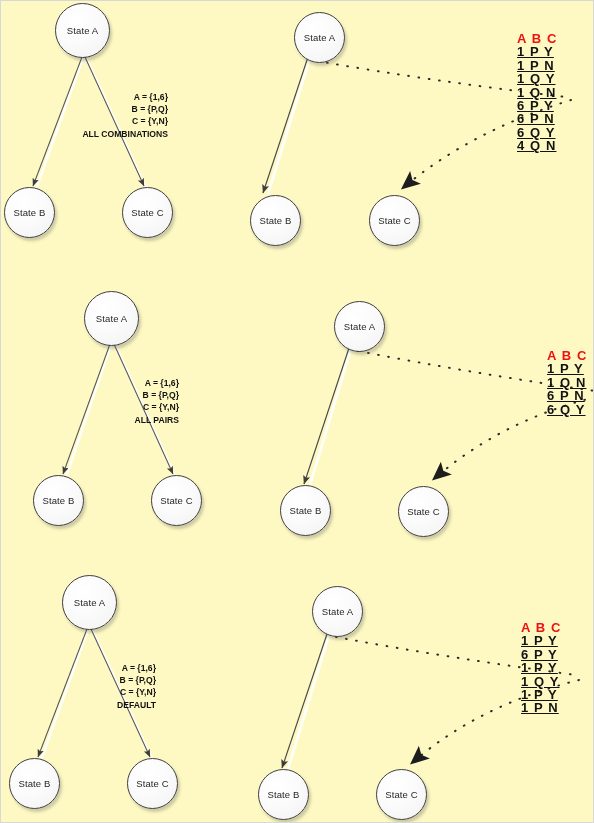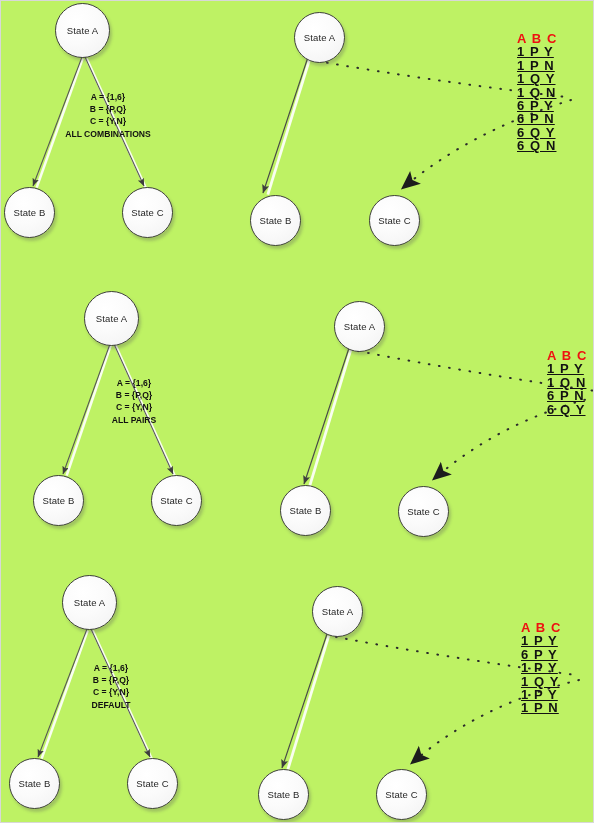--- a/index.html
+++ b/index.html
@@ -7,21 +7,21 @@
     padding: 0;
     background: #ffffff;
   }
   body {
     font-family: "Liberation Sans", sans-serif;
   }
   #canvas {
     position: relative;
     width: 594px;
     height: 823px;
-    background: #bef264;
+    background: #fef9c3;
     border: 1px solid #d8d8d8;
     box-sizing: border-box;
     overflow: hidden;
   }
   svg.diagram-layer {
     position: absolute;
     left: 0;
     top: 0;
     width: 594px;
     height: 823px;
@@ -42,21 +42,21 @@
     letter-spacing: 0.1px;
     z-index: 5;
   }
   .edge-label {
     position: absolute;
     font-size: 8.6px;
     font-weight: bold;
     color: #111111;
     line-height: 12.2px;
     white-space: nowrap;
-    text-align: center;
+    text-align: right;
     z-index: 6;
   }
   .combo-table {
     position: absolute;
     font-size: 13px;
     font-weight: bold;
     color: #111111;
     line-height: 13.4px;
     white-space: nowrap;
     z-index: 6;
@@ -156,21 +156,21 @@
   </div>
   <div class="combo-table" style="left:516px; top:31px;">
     <div class="hdr">A B C</div>
     <div class="row">1 P Y</div>
     <div class="row">1 P N</div>
     <div class="row">1 Q Y</div>
     <div class="row">1 Q N</div>
     <div class="row">6 P Y</div>
     <div class="row">6 P N</div>
     <div class="row">6 Q Y</div>
-    <div class="row">6 Q N</div>
+    <div class="row">4 Q N</div>
   </div>
 
   <div class="node" style="left:83px; top:290px; width:55px; height:55px;">
     <span>State A</span>
   </div>
   <div class="node" style="left:32px; top:474px; width:51px; height:51px;">
     <span>State B</span>
   </div>
   <div class="node" style="left:150px; top:474px; width:51px; height:51px;">
     <span>State C</span>

